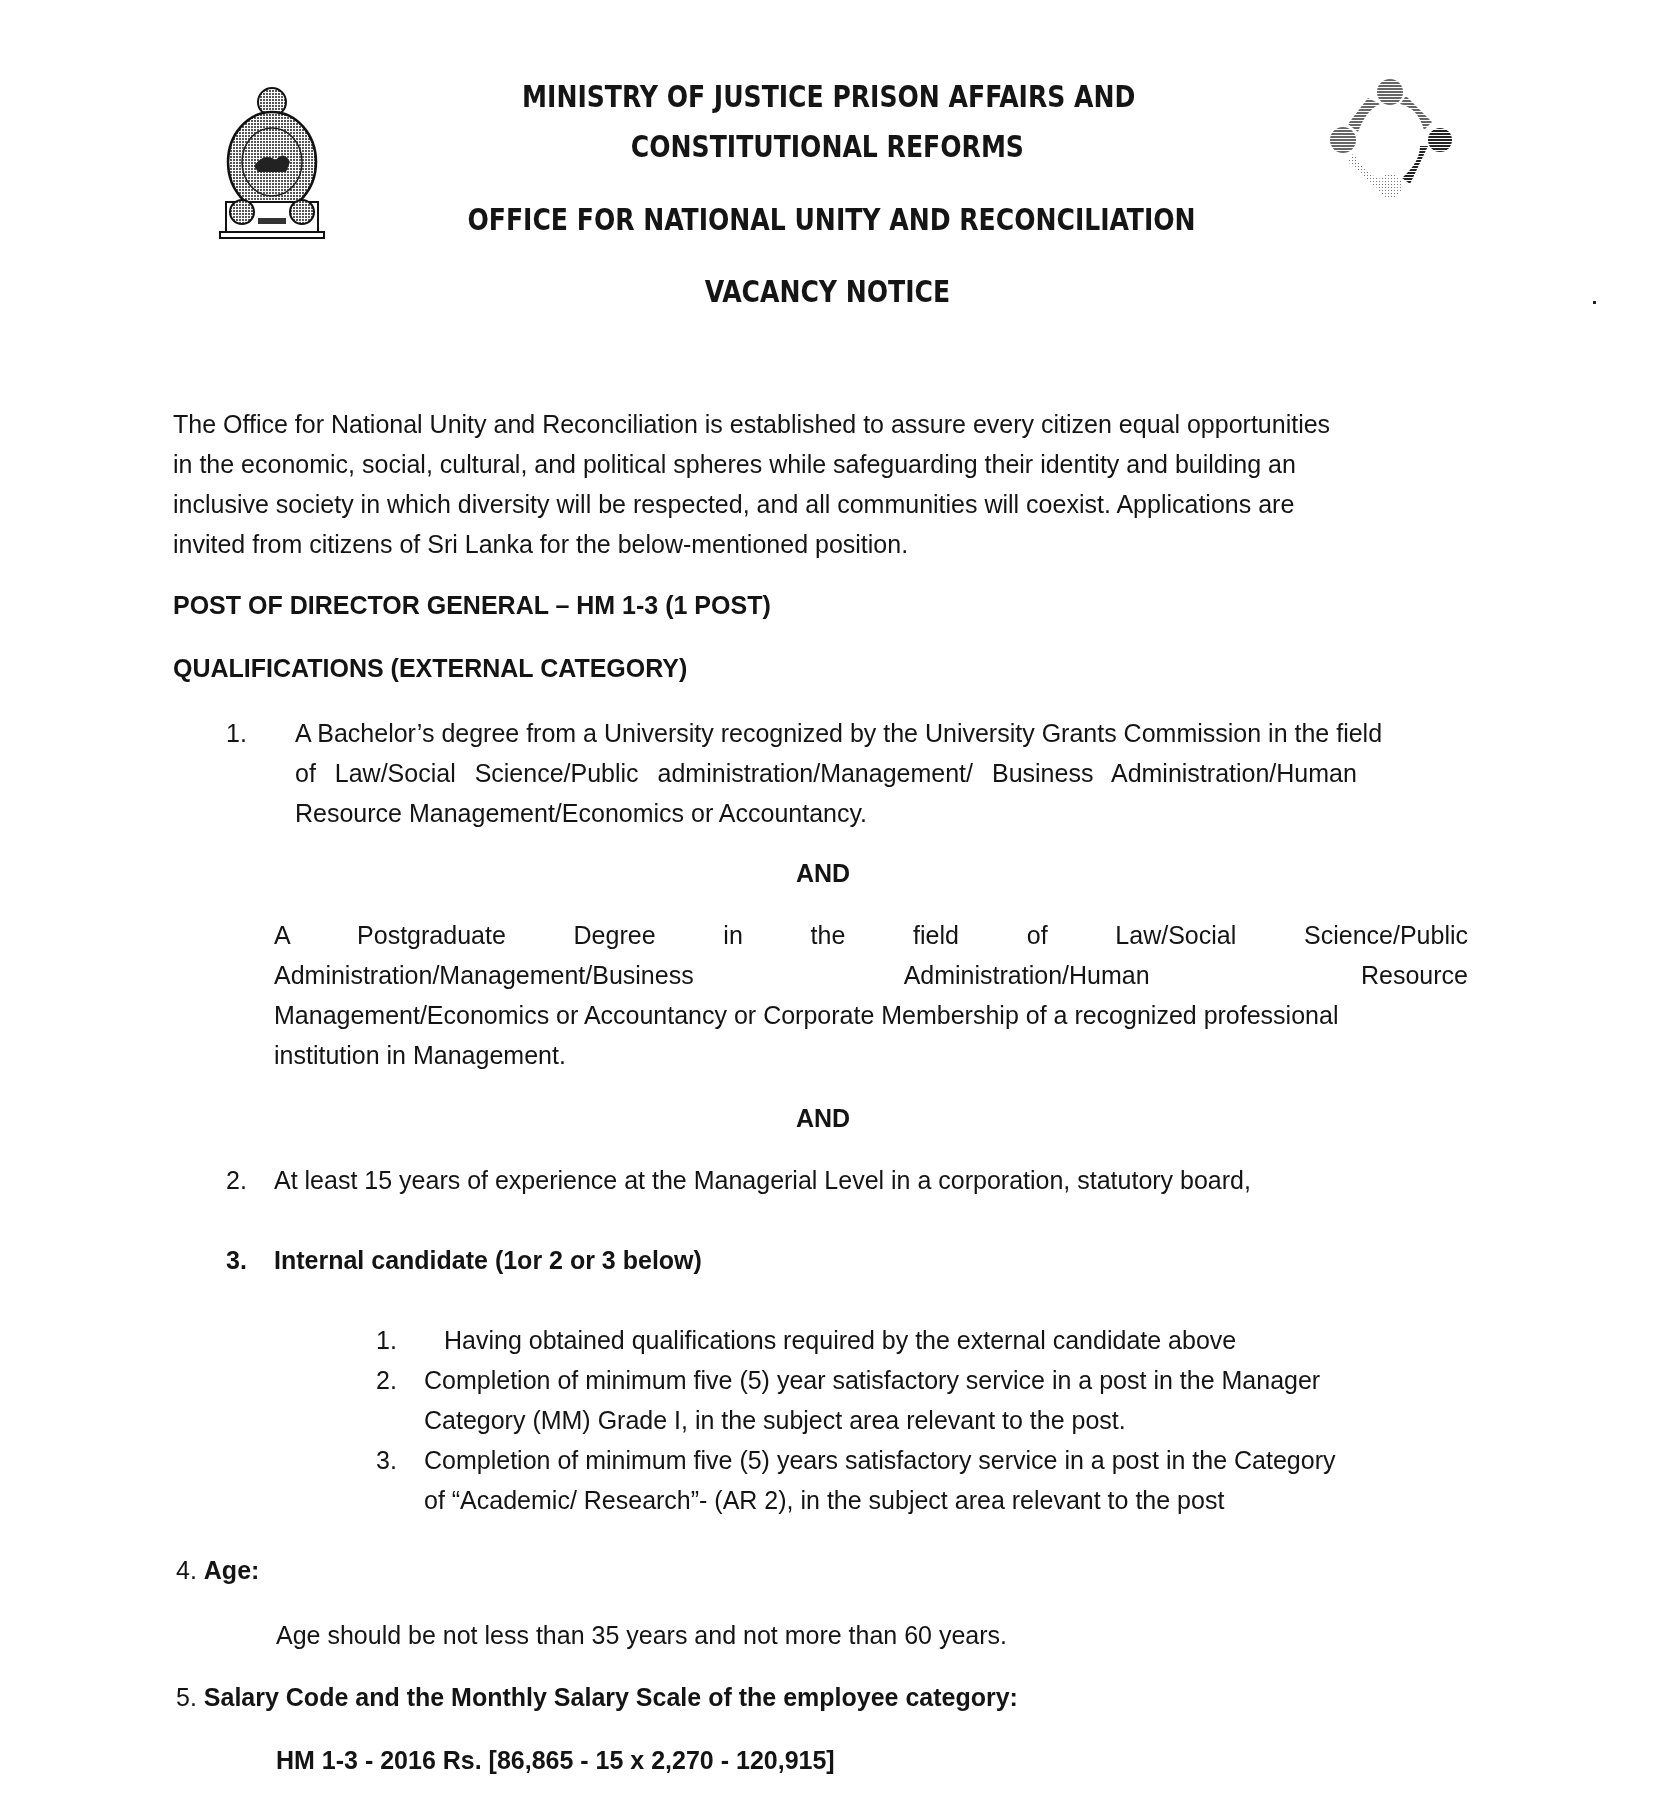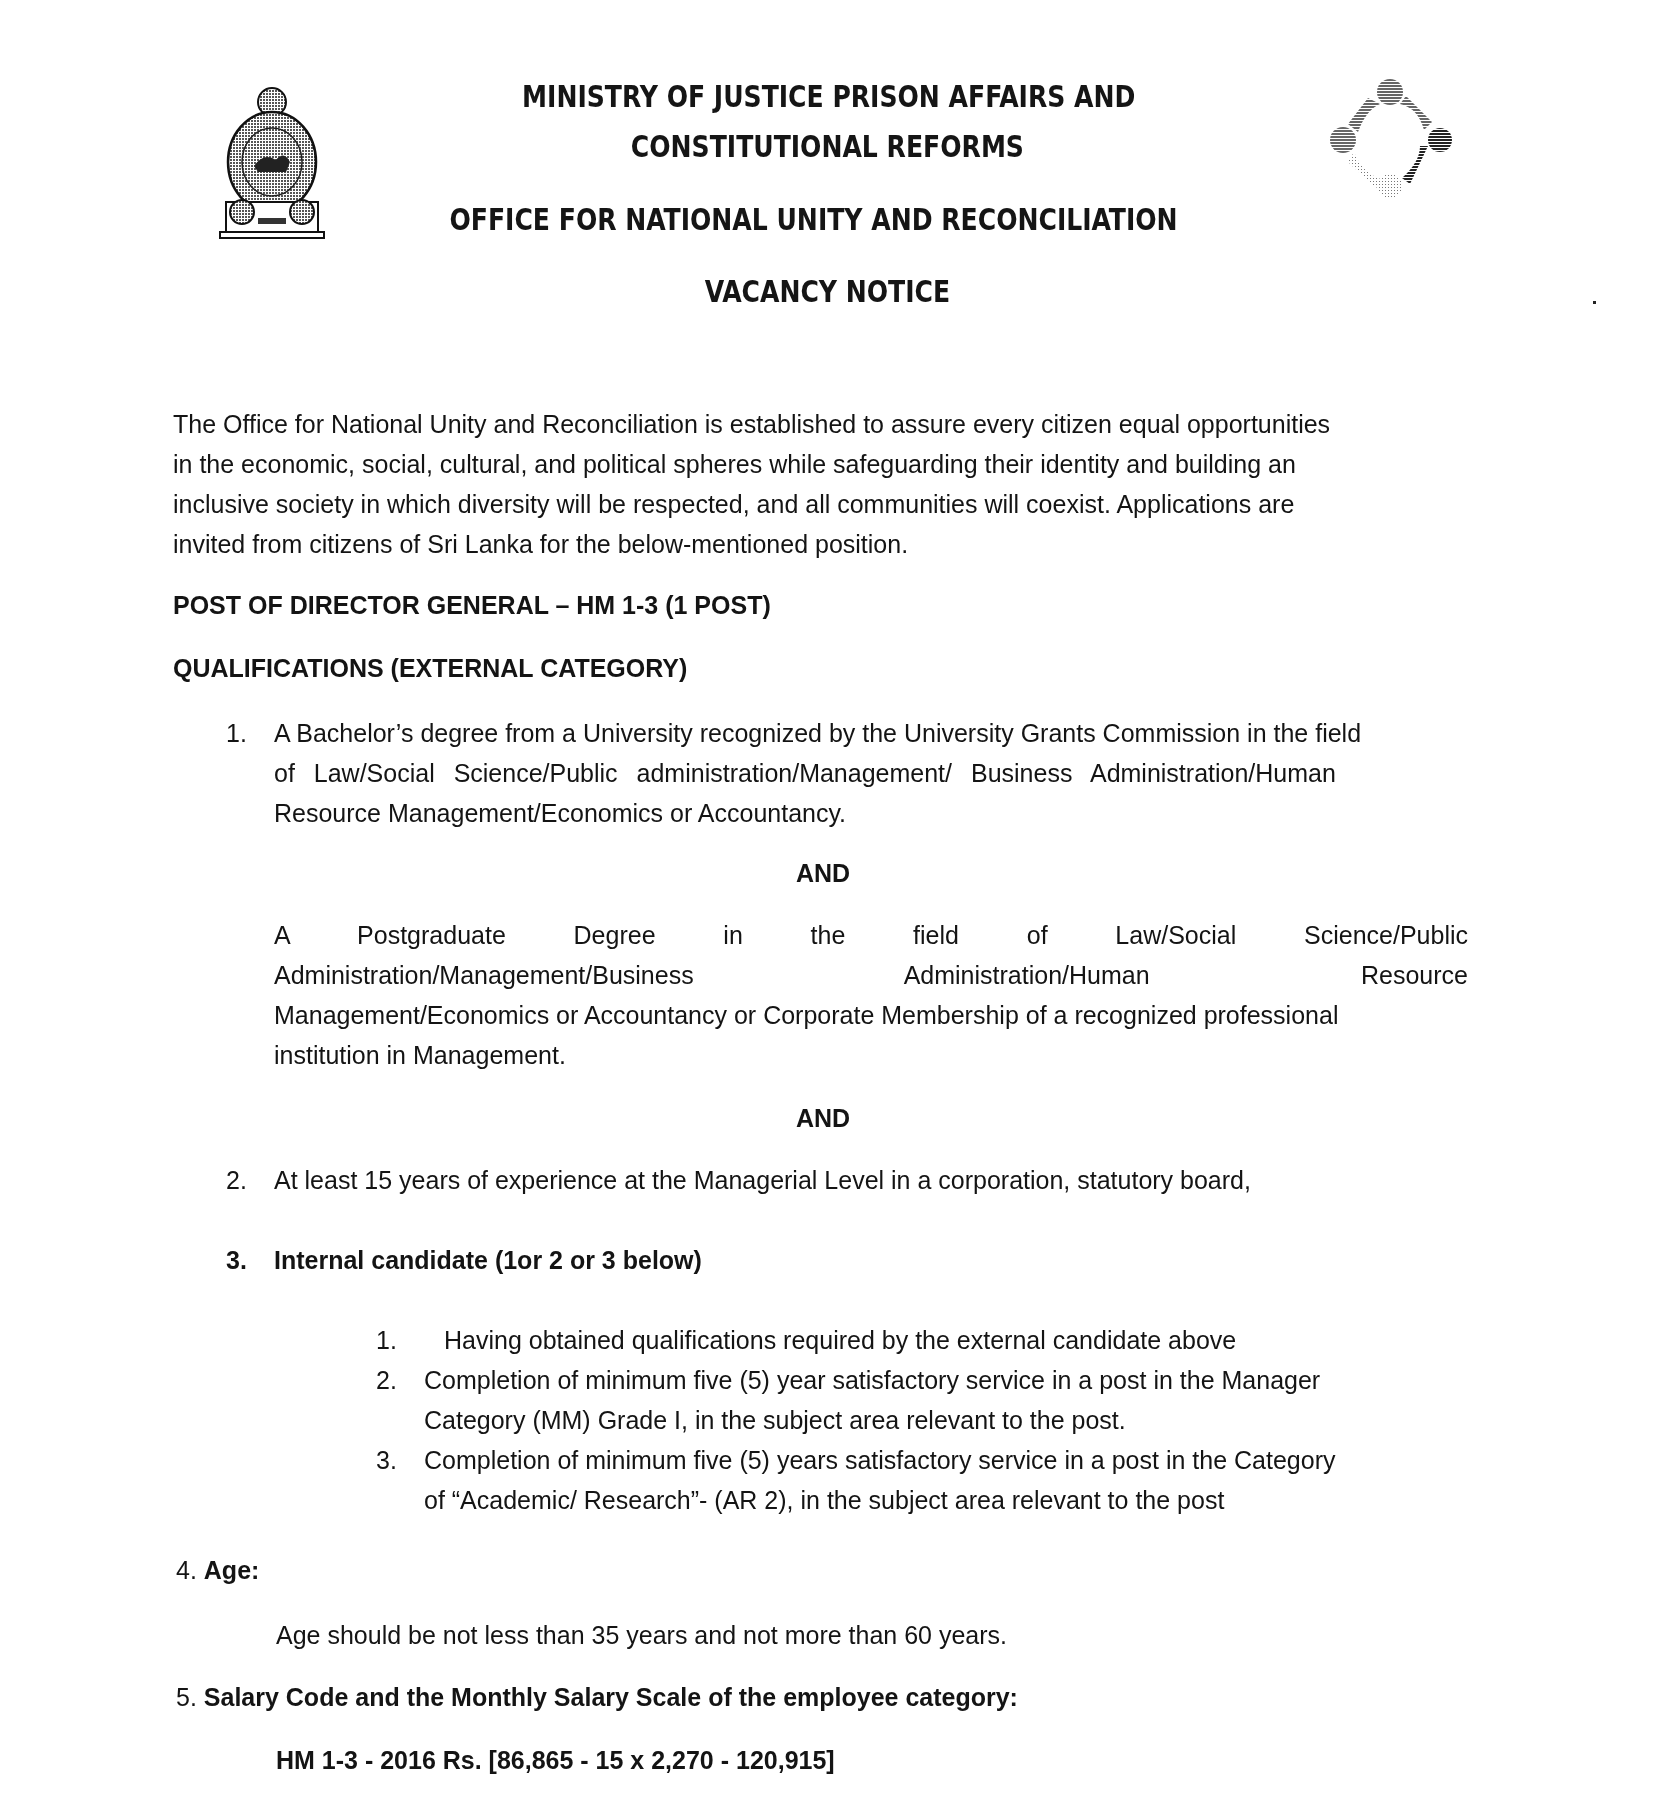--- a/index.html
+++ b/index.html
@@ -78,41 +78,41 @@
 </div>
 
 <div class="speck"></div>
 
 <div class="hdr" style="top:78px; font-size:31px; padding-left:2px;">
   <span style="transform:scaleX(0.9);">MINISTRY OF JUSTICE PRISON AFFAIRS AND</span>
 </div>
 <div class="hdr" style="top:128px; font-size:31px;">
   <span style="transform:scaleX(0.9);">CONSTITUTIONAL REFORMS</span>
 </div>
-<div class="hdr" style="top:201px; font-size:31px; padding-left:72px; width:1484px;">
+<div class="hdr" style="top:201px; font-size:31px; padding-left:90px; width:1484px;">
   <span style="transform:scaleX(0.9);">OFFICE FOR NATIONAL UNITY AND RECONCILIATION</span>
 </div>
 <div class="hdr" style="top:273px; font-size:31px;">
   <span style="transform:scaleX(0.9);">VACANCY NOTICE</span>
 </div>
 
 <div class="abs body-text" style="left:173px; top:404px; width:1295px;">
   <div class="justify">The Office for National Unity and Reconciliation is established to assure every citizen equal opportunities</div>
   <div class="justify">in the economic, social, cultural, and political spheres while safeguarding their identity and building an</div>
   <div class="justify">inclusive society in which diversity will be respected, and all communities will coexist. Applications are</div>
   <div>invited from citizens of Sri Lanka for the below-mentioned position.</div>
 </div>
 
 <div class="abs body-text bold" style="left:173px; top:585px;">POST OF DIRECTOR GENERAL – HM 1-3 (1 POST)</div>
 
 <div class="abs body-text bold" style="left:173px; top:648px;">QUALIFICATIONS (EXTERNAL CATEGORY)</div>
 
 <div class="abs body-text" style="left:226px; top:713px; width:1242px;">
   <span class="num" style="left:0; top:0;">1.</span>
-  <div style="margin-left:48px;">
+  <div style="margin-left:69px;">
     <div class="justify">A Bachelor’s degree from a University recognized by the University Grants Commission in the field</div>
     <div class="justify" style="word-spacing:12px;">of Law/Social Science/Public administration/Management/ Business Administration/Human</div>
     <div>Resource Management/Economics or Accountancy.</div>
   </div>
 </div>
 
 <div class="abs body-text bold centered" style="left:723px; top:853px; width:200px;">AND</div>
 
 <div class="abs body-text" style="left:274px; top:915px; width:1194px;">
   <div class="justify" style="text-align-last:justify;">A Postgraduate Degree in the field of Law/Social Science/Public</div>

